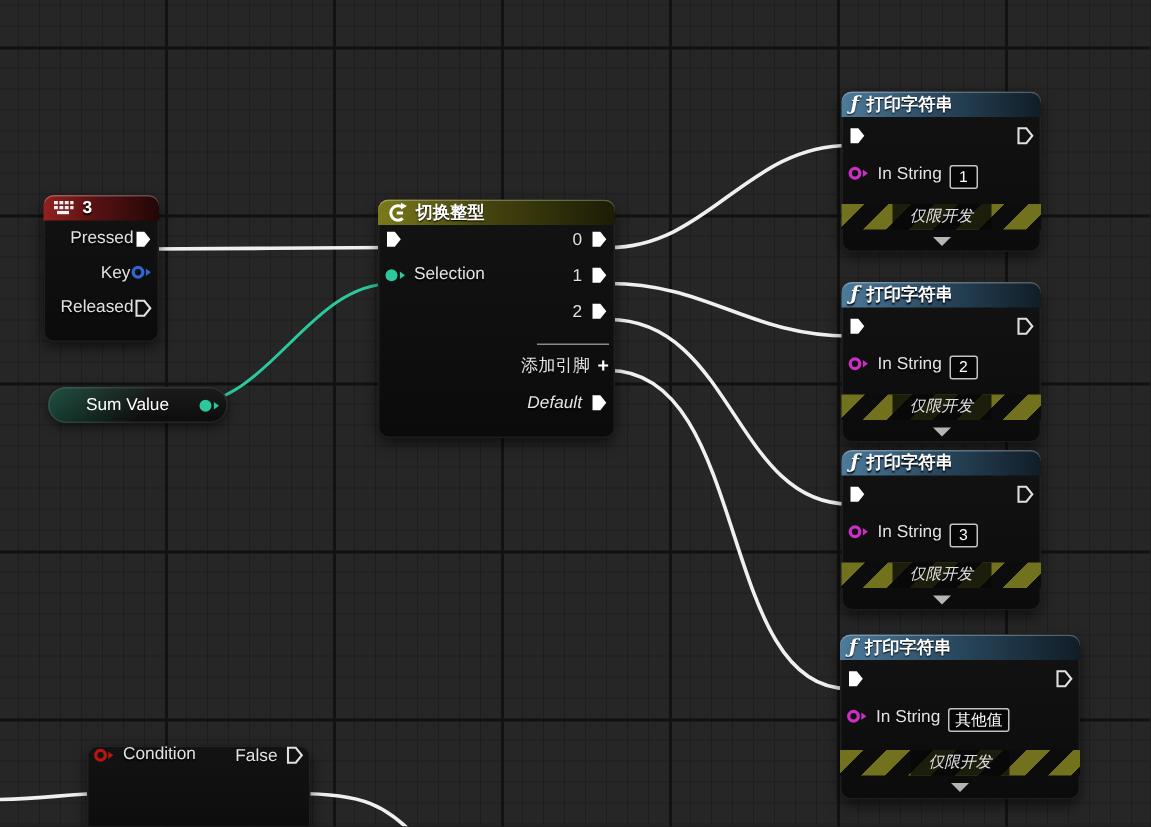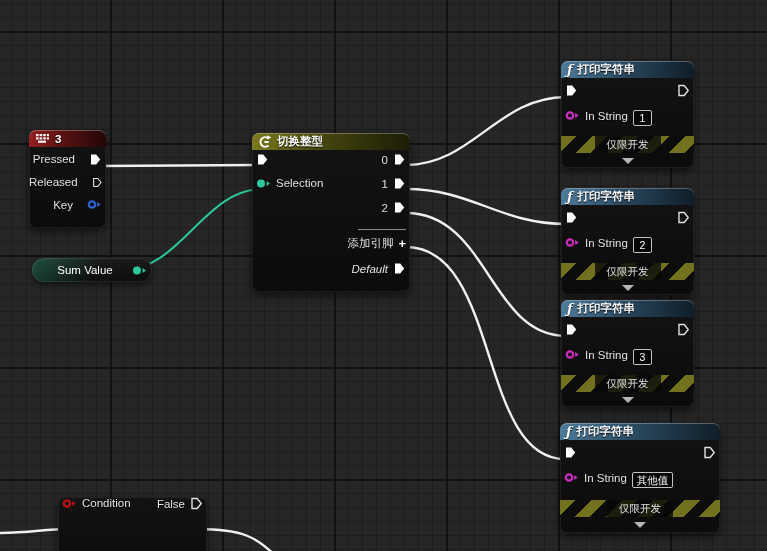--- a/index.html
+++ b/index.html
@@ -28,33 +28,34 @@
     text-shadow:0 1px 1px #000;
     box-shadow:inset 0 1px 0 rgba(255,255,255,.28);
     white-space:nowrap;overflow:hidden;
   }
   .nhead.red   {background:linear-gradient(to right,#93201f,#571112 45%,#230707);}
   .nhead.olive {background:linear-gradient(to right,#7a7a1b,#45450f 45%,#1c1c06);}
   .nhead.blue  {background:linear-gradient(to right,#4d7b9b,#2b4a61 45%,#101d27);}
   .nhead.gray  {background:linear-gradient(to right,#7b7b7b,#3d3d3d 40%,#151515);height:16px;}
   .row{display:flex;align-items:flex-start;font-size:11.5px;}
   .row .lab{text-shadow:0 1px 1px #000;}
-  .r-right{justify-content:flex-end;gap:14px;padding-right:4px;}
+  .r-right{justify-content:flex-end;gap:0;padding-right:4px;}
   .r-split{justify-content:space-between;padding:0 4px;}
   .side{display:flex;align-items:center;gap:5px;}
   .italic{font-style:italic;}
   .ficon{font-family:"DejaVu Serif","Liberation Serif",serif;font-style:italic;font-size:13px;color:#fff;line-height:1;}
   .valbox{
     display:inline-block;min-width:9px;padding:0 4px;height:14px;line-height:14px;
     border:1px solid #c2c2c2;border-radius:2px;background:#060606;color:#fff;
     font-size:10.5px;text-align:center;
   }
   .devband{
     height:17px;display:flex;align-items:center;justify-content:center;
     background:repeating-linear-gradient(135deg,#72721e 0 11px,#0c0c0c 11px 22px);
+    font-style:italic;
   }
   .devband span{
     background:rgba(8,8,8,.8);color:#e0e0e0;font-size:10.5px;
     padding:0 12px;height:17px;line-height:17px;white-space:nowrap;
   }
   .collapse{height:15px;display:flex;align-items:center;justify-content:center;}
   .tri-down{width:0;height:0;border-left:6px solid transparent;border-right:6px solid transparent;border-top:6px solid #b5b5b5;}
   .pill{
     position:absolute;z-index:2;border-radius:12px;
     background:linear-gradient(120deg,rgba(46,199,152,.30),rgba(12,12,12,.1) 55%),linear-gradient(#1d1d1d,#0c0c0c);
@@ -98,30 +99,30 @@
         </svg>
       <span>3</span>
     </div>
     <div class="row r-right" style="height:23px;margin-top:6px;">
       <span class="lab">Pressed</span>
       <svg class="pin" width="13" height="13" viewBox="0 0 13 13">
           <path d="M2 1.5h5.2L11.2 6.5 7.2 11.5H2z" fill="#fff"></path>
         </svg>
     </div>
     <div class="row r-right" style="height:23px;">
-      <span class="lab">Released</span>
-      <svg class="pin" width="13" height="13" viewBox="0 0 13 13">
-          <path d="M2 1.5h5.2L11.2 6.5 7.2 11.5H2z" fill="none" stroke="#e0e0e0" stroke-width="1.4"></path>
-        </svg>
-    </div>
-    <div class="row r-right" style="height:23px;">
       <span class="lab">Key</span>
       <svg class="pin" width="15" height="11" viewBox="0 0 15 11">
           <circle cx="5" cy="5.5" r="3.2" fill="none" stroke="#2f66d0" stroke-width="2.2"></circle>
           <path d="M10.2 3 L13.6 5.5 L10.2 8z" fill="#2f66d0"></path>
+        </svg>
+    </div>
+    <div class="row r-right" style="height:23px;">
+      <span class="lab">Released</span>
+      <svg class="pin" width="13" height="13" viewBox="0 0 13 13">
+          <path d="M2 1.5h5.2L11.2 6.5 7.2 11.5H2z" fill="none" stroke="#e0e0e0" stroke-width="1.4"></path>
         </svg>
     </div>
   </div>
 
   <div class="node" style="left:252px;top:133px;width:158px;height:159px;">
     <div class="nhead olive">
       <svg class="pin" width="14" height="14" viewBox="0 0 14 14">
           <path d="M10.5 3.4 A4.8 4.8 0 1 0 10.5 10.6" stroke="#fff" stroke-width="2" fill="none"></path>
           <path d="M6.5 7h4.2" stroke="#fff" stroke-width="2"></path>
           <path d="M9.3 0.2 l4 2.2 -4 2.2z" fill="#fff"></path>

